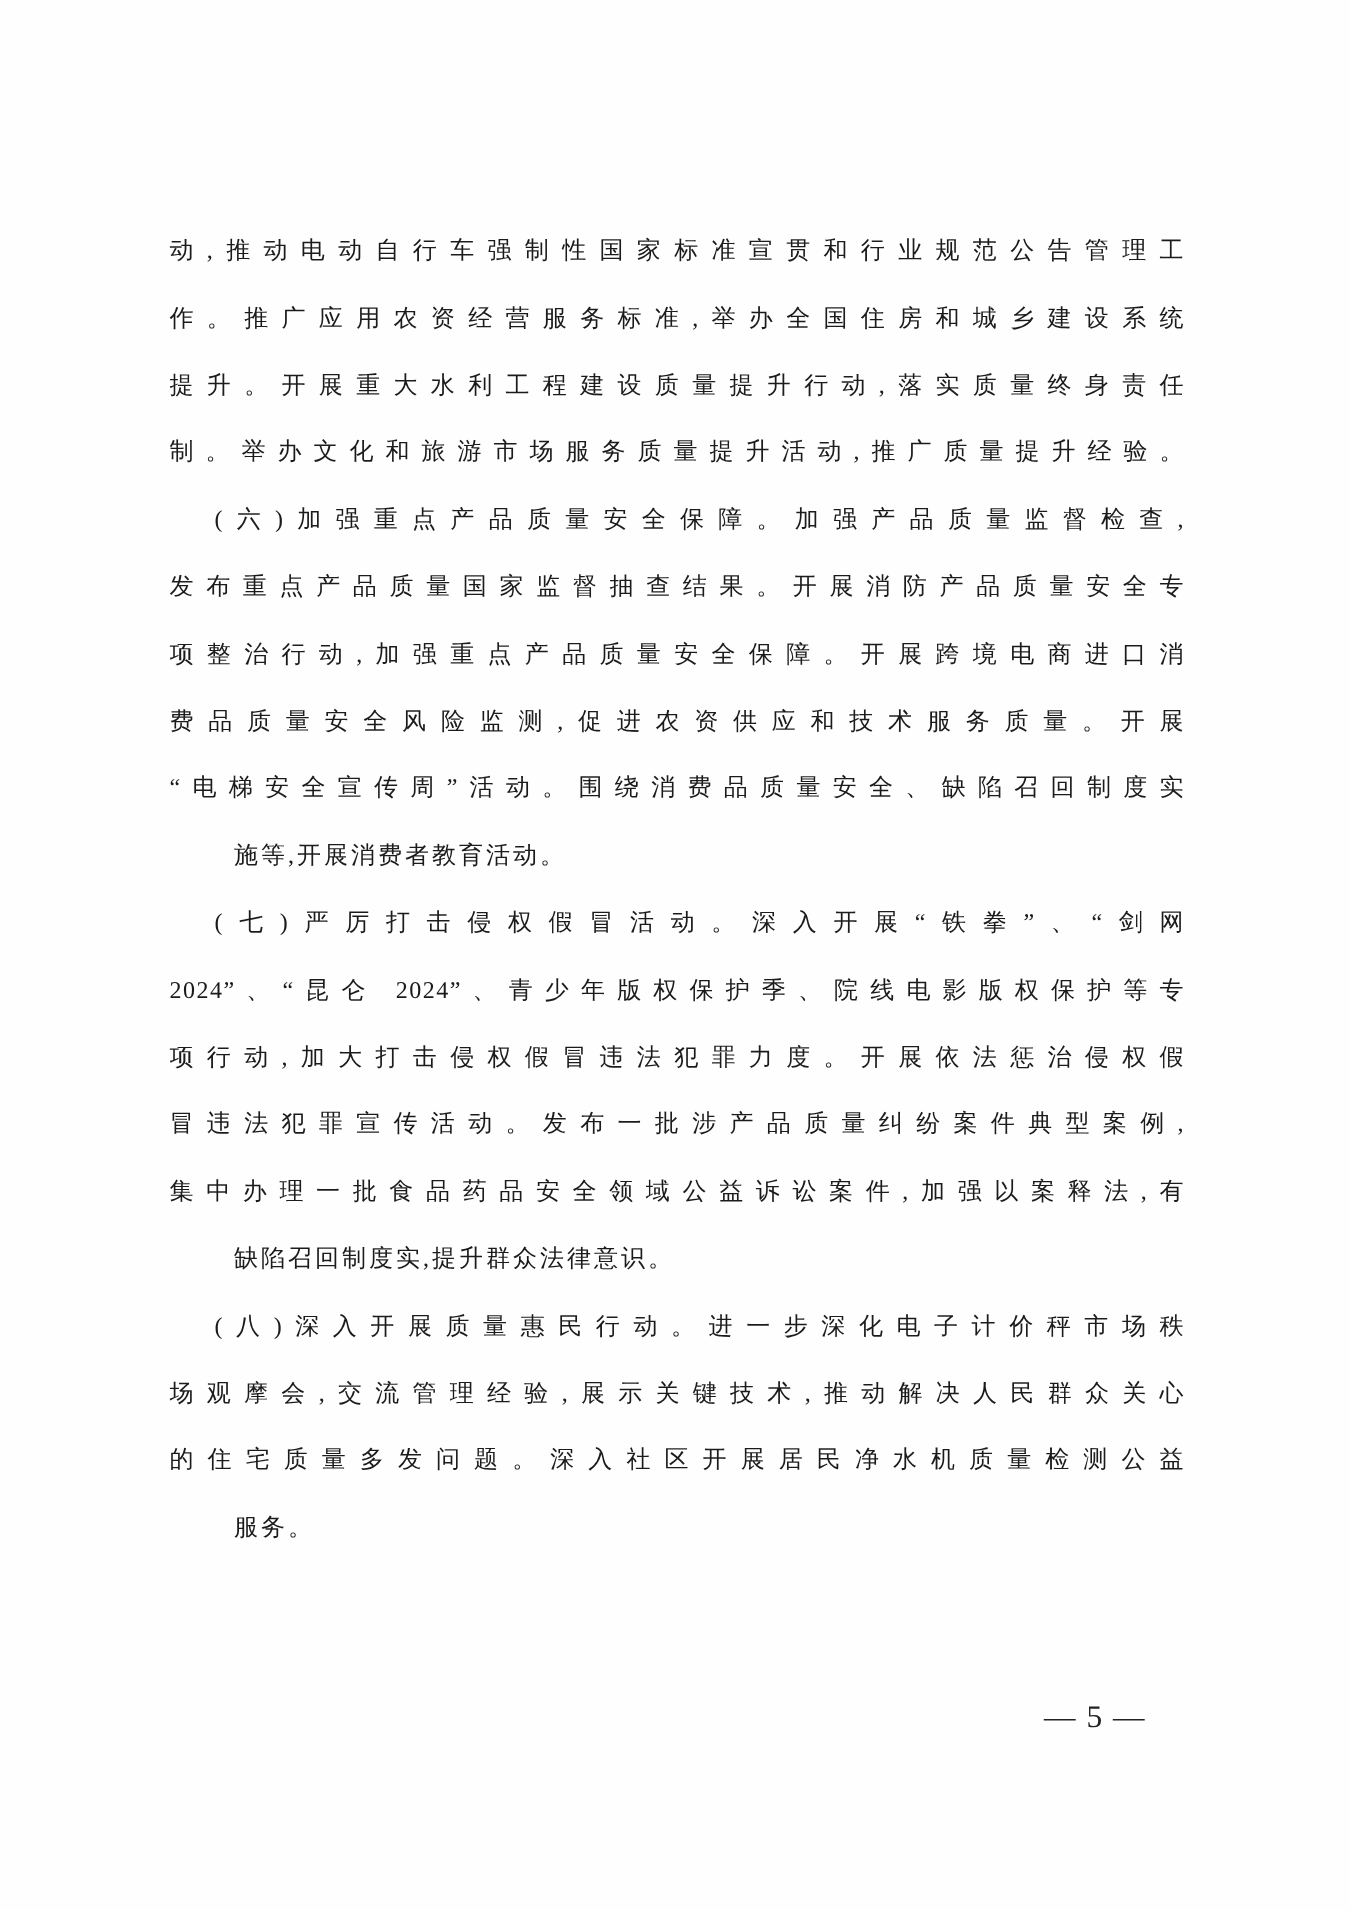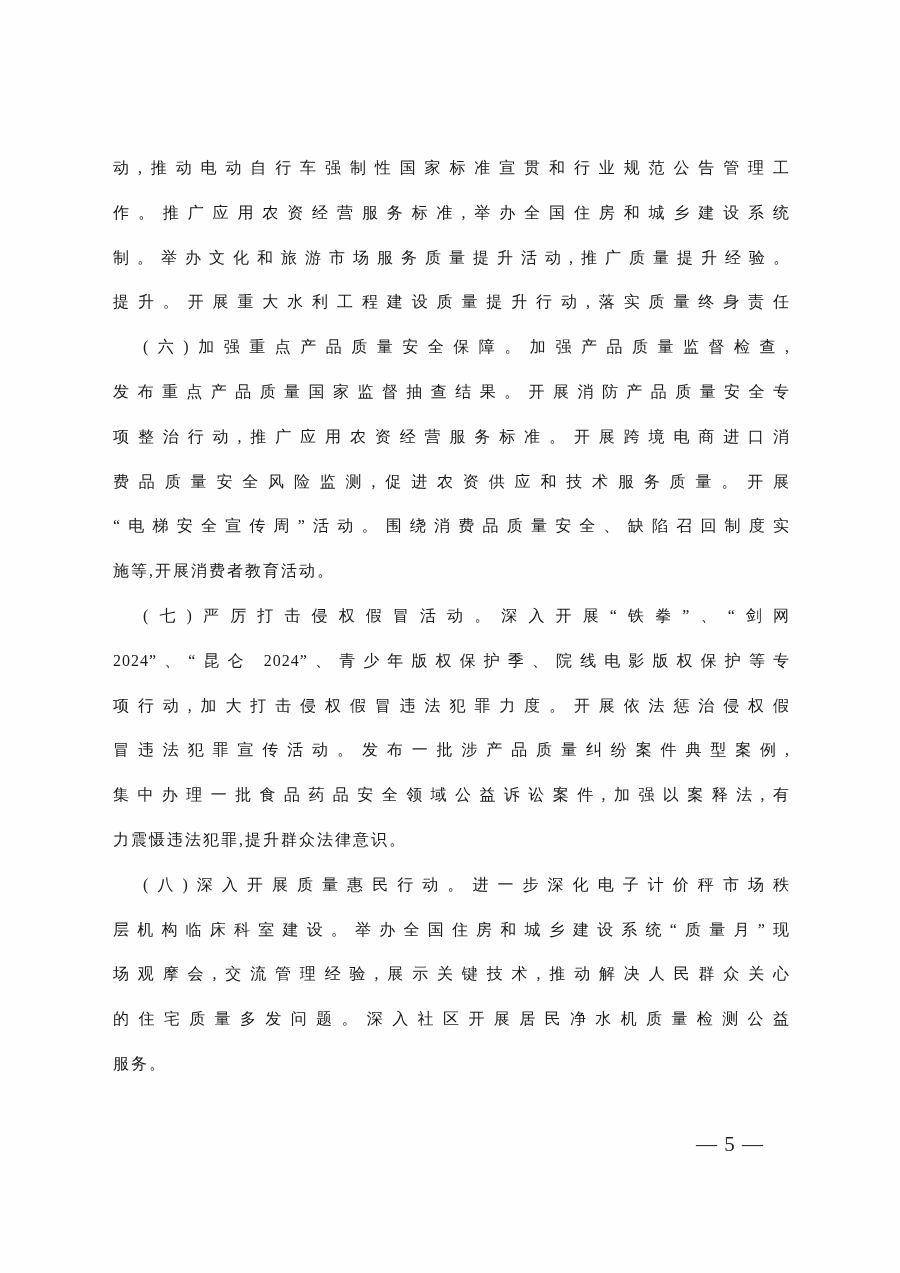--- a/index.html
+++ b/index.html
@@ -33,52 +33,52 @@
     overflow: hidden;
     white-space: nowrap;
   }
   .line.indent {
     text-indent: 30px;
   }
   .line.end {
     text-align: center;
     text-align-last: left;
     letter-spacing: 2px;
+    margin-left: 43px;
   }
   .page-footer {
     position: absolute;
     top: 1130px;
     right: 136px;
     font-size: 21px;
     line-height: 28px;
     color: #222222;
     letter-spacing: 1px;
   }
 </style>
 </head>
 <body>
 
 <div class="page">
   <div class="content">
       <div class="line">动,推动电动自行车强制性国家标准宣贯和行业规范公告管理工</div>
       <div class="line">作。推广应用农资经营服务标准,举办全国住房和城乡建设系统</div>
+      <div class="line">提升。开展重大水利工程建设质量提升行动,落实质量终身责任</div>
       <div class="line">制。举办文化和旅游市场服务质量提升活动,推广质量提升经验。</div>
-      <div class="line">提升。开展重大水利工程建设质量提升行动,落实质量终身责任</div>
       <div class="line indent">(六)加强重点产品质量安全保障。加强产品质量监督检查,</div>
       <div class="line">发布重点产品质量国家监督抽查结果。开展消防产品质量安全专</div>
-      <div class="line">项整治行动,推广应用农资经营服务标准。开展跨境电商进口消</div>
+      <div class="line">项整治行动,加强重点产品质量安全保障。开展跨境电商进口消</div>
       <div class="line">费品质量安全风险监测,促进农资供应和技术服务质量。开展</div>
       <div class="line">“电梯安全宣传周”活动。围绕消费品质量安全、缺陷召回制度实</div>
       <div class="line end">施等,开展消费者教育活动。</div>
       <div class="line indent">(七)严厉打击侵权假冒活动。深入开展“铁拳”、“剑网</div>
       <div class="line">2024”、“昆仑 2024”、青少年版权保护季、院线电影版权保护等专</div>
       <div class="line">项行动,加大打击侵权假冒违法犯罪力度。开展依法惩治侵权假</div>
       <div class="line">冒违法犯罪宣传活动。发布一批涉产品质量纠纷案件典型案例,</div>
       <div class="line">集中办理一批食品药品安全领域公益诉讼案件,加强以案释法,有</div>
-      <div class="line end">力震慑违法犯罪,提升群众法律意识。</div>
+      <div class="line end">缺陷召回制度实,提升群众法律意识。</div>
       <div class="line indent">(八)深入开展质量惠民行动。进一步深化电子计价秤市场秩</div>
-      <div class="line">层机构临床科室建设。举办全国住房和城乡建设系统“质量月”现</div>
       <div class="line">场观摩会,交流管理经验,展示关键技术,推动解决人民群众关心</div>
       <div class="line">的住宅质量多发问题。深入社区开展居民净水机质量检测公益</div>
       <div class="line end">服务。</div>
     </div>
   <div class="page-footer">— 5 —</div>
 </div>
 
 </body></html>

